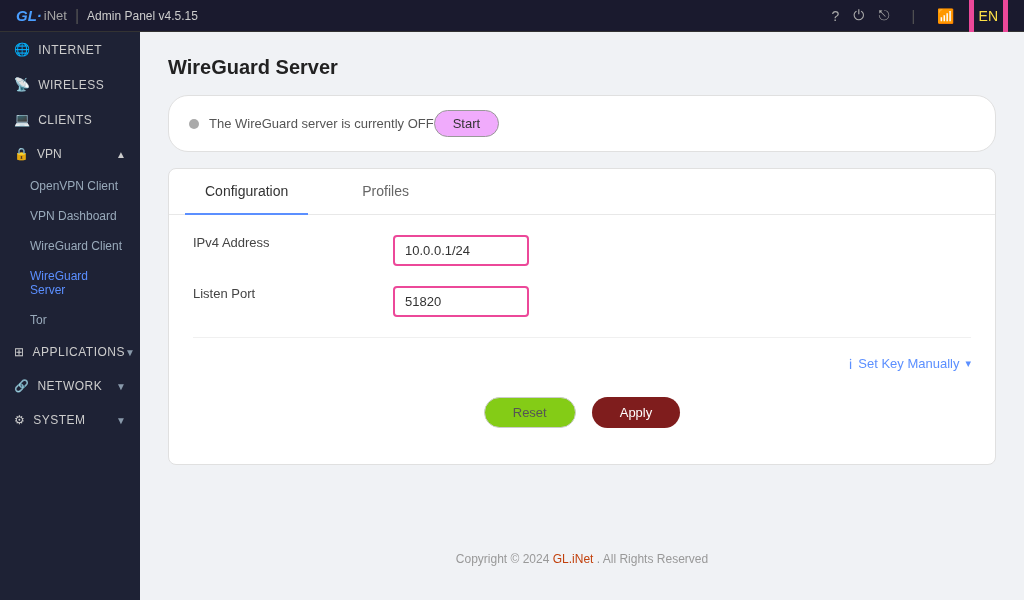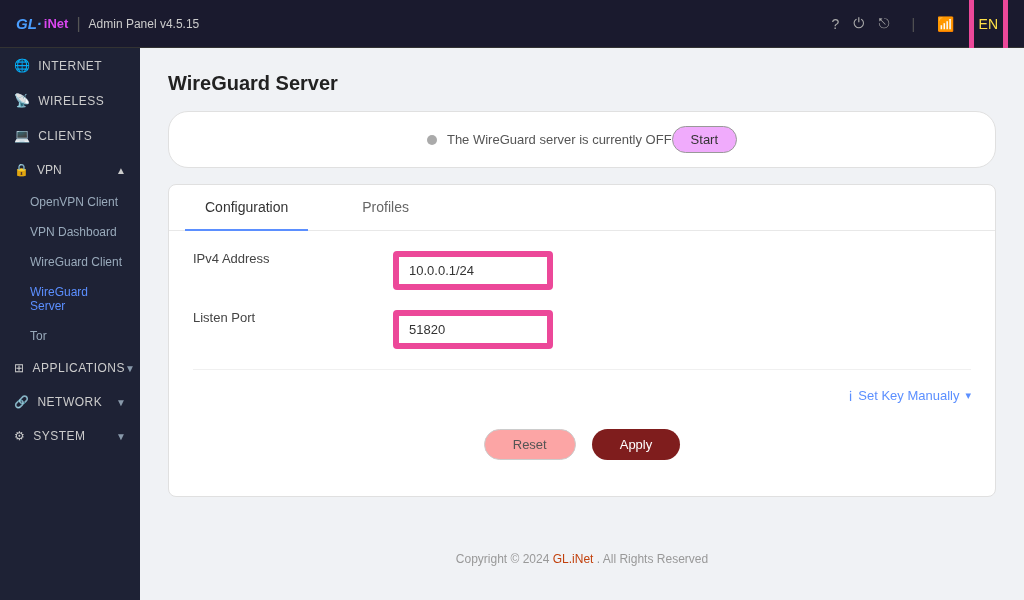--- a/index.html
+++ b/index.html
@@ -1,20 +1,20 @@
 <!DOCTYPE html>
 <html><head>
   <meta charset="utf-8">
   <style>
     * { box-sizing: border-box; margin: 0; padding: 0; }
     body { font-family: -apple-system, BlinkMacSystemFont, 'Segoe UI', sans-serif; background: #f0f2f5; display: flex; flex-direction: column; height: 600px; width: 1024px; overflow: hidden; }
 
     
     .topbar {
-      height: 48px;
+      height: 32px;
       background: #1a1a2e;
       display: flex;
       align-items: center;
       padding: 0 16px;
       border-bottom: 1px solid #333;
       flex-shrink: 0;
     }
     .topbar-divider {
       color: #555;
       margin: 0 8px;
@@ -120,21 +120,21 @@
     }
 
     
     .status-banner {
       background: #fff;
       border: 1px solid #e0e0e0;
       border-radius: 20px;
       padding: 14px 20px;
       display: flex;
       align-items: center;
-      justify-content: center;
+      justify-content: flex-start;
       margin-bottom: 16px;
     }
     .status-banner .status-left {
       display: flex;
       align-items: center;
       gap: 10px;
       color: #555;
       font-size: 13px;
     }
     .status-dot {
@@ -190,25 +190,25 @@
       display: flex;
       align-items: flex-start;
       margin-bottom: 20px;
     }
     .form-label {
       width: 200px;
       font-size: 13px;
       color: #444;
     }
     .form-input {
-      border: 6px solid #ec4899;
+      border: 2px solid #ec4899;
       border-radius: 4px;
       padding: 6px 10px;
       font-size: 13px;
-      width: 160px;
+      width: 136px;
       color: #333;
       outline: none;
     }
 
     .form-divider {
       border: none;
       border-top: 1px solid #f0f0f0;
       margin: 8px 0 16px;
     }
 
@@ -233,21 +233,21 @@
 
     
     .form-actions {
       display: flex;
       justify-content: center;
       gap: 16px;
       padding: 8px 0 16px;
     }
     .btn-reset {
       border: 1px solid #ccc;
-      background: #fca5a5;
+      background: #84cc16;
       border-radius: 20px;
       padding: 7px 28px;
       font-size: 13px;
       cursor: pointer;
       color: #555;
     }
     .btn-apply {
       border: none;
       background: #7f1d1d;
       border-radius: 20px;
@@ -273,21 +273,21 @@
       align-items: center;
       gap: 2px;
     }
   </style>
 </head>
 <body>
 
 <div class="topbar">
   <div class="gl-logo">
     <span style="color:#4a9eff;font-weight:800;font-size:15px;font-style:italic;">GL·</span>
-      <span style="color:#d946ef;font-size:13px;font-weight:700;">iNet</span>
+      <span style="color:#a3a3a3;font-size:13px;font-weight:400;">iNet</span>
   </div>
   <span class="topbar-divider">|</span>
   <span class="topbar-title">Admin Panel v4.5.15</span>
   <div class="topbar-actions">
     <span title="Help">?</span>
     <span title="Power">⏻</span>
     <span title="Exit">⎋</span>
     <span class="topbar-divider">|</span>
     <span title="WiFi">📶</span>
     <span class="topbar-lang">EN</span>

